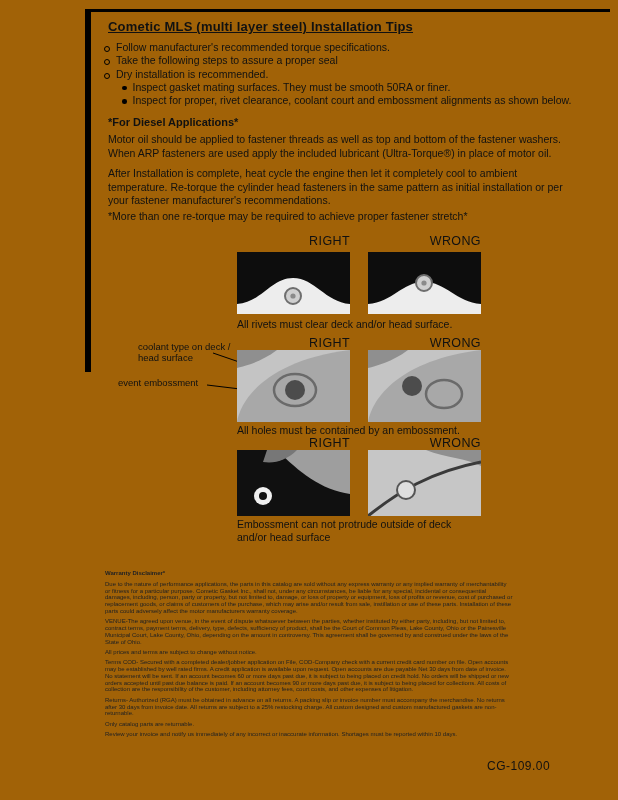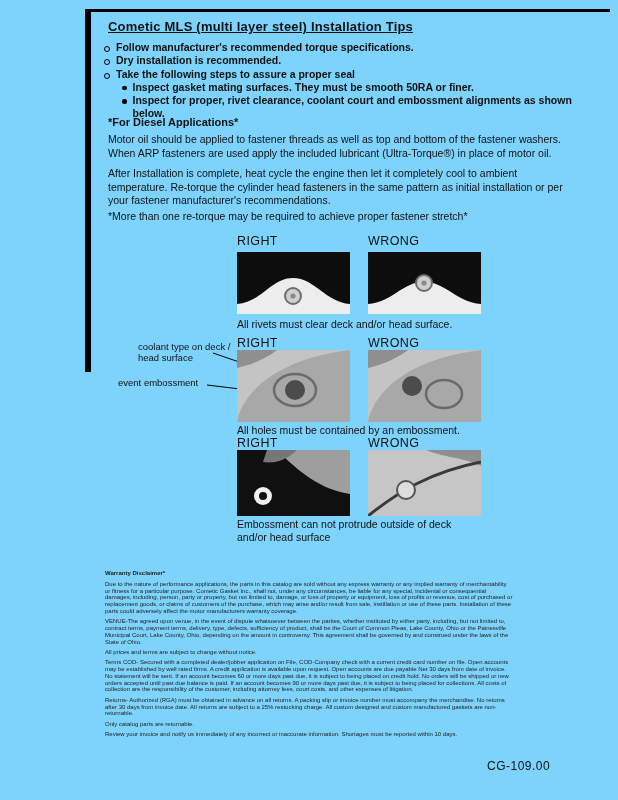--- a/index.html
+++ b/index.html
@@ -1,36 +1,36 @@
 <!DOCTYPE html>
 <html><head>
 <meta charset="utf-8">
 <style>
   html,body{margin:0;padding:0;background:#ffffff;}
   .page{
-    position:relative;width:618px;height:800px;background:#7dd3fc;overflow:hidden;
+    position:relative;width:618px;height:800px;background:#a16207;overflow:hidden;
     font-family:"Liberation Sans", sans-serif;color:#111;
   }
   .top-rule{position:absolute;left:88px;top:9px;width:522px;height:3px;background:#000;}
   .left-rule{position:absolute;left:85px;top:9px;width:6px;height:363px;background:#000;}
   .title{
     position:absolute;left:108px;top:19px;margin:0;
     font-size:13px;font-weight:bold;text-decoration:underline;letter-spacing:.2px;
   }
-  .bullets{position:absolute;left:104px;top:41px;width:480px;font-size:10.5px;line-height:13.3px;font-weight:bold;}
+  .bullets{position:absolute;left:104px;top:41px;width:480px;font-size:10.5px;line-height:13.3px;}
   .b,.sub{display:flex;}
   .sub{margin-left:18px;}
   .m-open{width:4px;height:4px;border:1px solid #000;border-radius:50%;margin:5px 6px 0 0;flex:0 0 auto;}
   .m-fill{width:4.5px;height:4.5px;background:#000;border-radius:50%;margin:5px 6px 0 0;flex:0 0 auto;}
   .diesel-h{position:absolute;left:108px;top:116px;font-size:11px;font-weight:bold;}
   .para{position:absolute;left:108px;width:458px;margin:0;font-size:10.5px;line-height:13.5px;}
   .p1{top:133px;}
   .p2{top:167px;}
   .note{position:absolute;left:108px;top:210px;margin:0;font-size:10.5px;}
-  .dg-label{position:absolute;width:113px;text-align:left;font-size:12.5px;letter-spacing:.4px;}
+  .dg-label{position:absolute;width:113px;text-align:right;font-size:12.5px;letter-spacing:.4px;}
   .panel{position:absolute;width:113px;}
   .panel svg{display:block;width:113px;}
   .caption{position:absolute;left:237px;font-size:10.5px;line-height:12.5px;}
   .side-label{position:absolute;font-size:9.5px;line-height:11px;}
   .lbl-coolant{left:138px;top:341px;width:94px;}
   .lbl-emboss{left:118px;top:377px;width:110px;}
   .leads{position:absolute;left:205px;top:345px;}
   .legal{position:absolute;left:105px;top:570px;width:408px;font-size:6px;line-height:6.8px;color:#222;}
   .legal p{margin:0 0 3.5px 0;}
   .legal .legal-h{font-weight:bold;margin-bottom:4px;}
@@ -46,25 +46,25 @@
 
   <h1 class="title">Cometic MLS (multi layer steel) Installation Tips</h1>
 
   <div class="bullets">
     <div class="b">
       <span class="m-open"></span>
       <span>Follow manufacturer's recommended torque specifications.</span>
     </div>
     <div class="b">
       <span class="m-open"></span>
-      <span>Dry installation is recommended.</span>
+      <span>Take the following steps to assure a proper seal</span>
     </div>
     <div class="b">
       <span class="m-open"></span>
-      <span>Take the following steps to assure a proper seal</span>
+      <span>Dry installation is recommended.</span>
     </div>
     <div class="sub">
       <span class="m-fill"></span>
       <span>Inspect gasket mating surfaces.  They must be smooth 50RA or finer.</span>
     </div>
     <div class="sub">
       <span class="m-fill"></span>
       <span>Inspect for proper, rivet clearance, coolant court and embossment alignments as shown below.</span>
     </div>
   </div>

